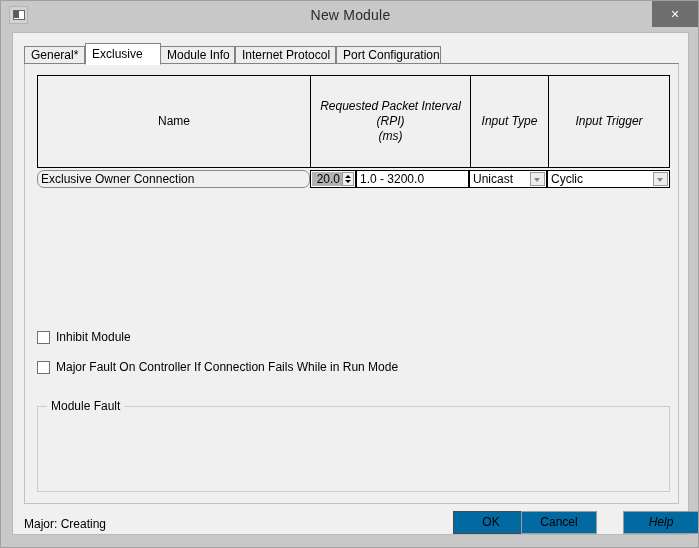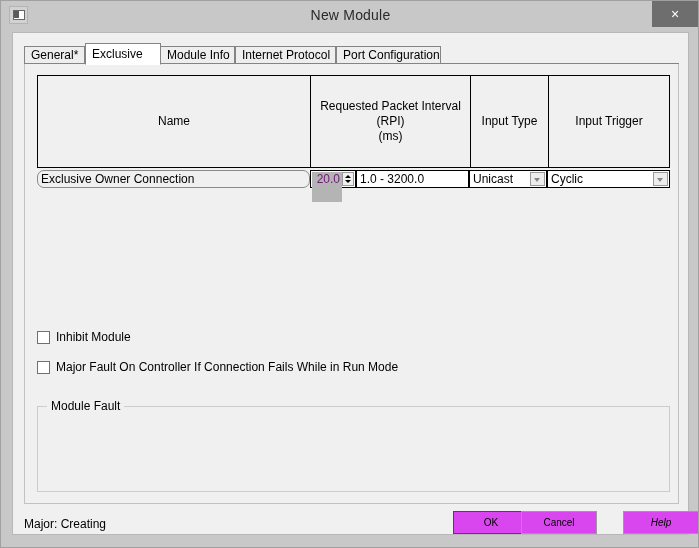--- a/index.html
+++ b/index.html
@@ -158,21 +158,21 @@
     background: #f0f0f0;
     display: flex;
     align-items: center;
     justify-content: center;
     text-align: center;
     font-size: 12px;
     color: #000;
     line-height: 15px;
     cursor: default;
   }
-  .hcell.sep { border-left: 1px solid #000000; }
+  .hcell.sep { border-left: 1px solid #000000; font-style: italic; }
 
   .gridrow {
     position: absolute;
     left: 0; top: 95px;
     width: 633px; height: 19px;
   }
   .cell {
     position: absolute;
     top: 0;
     height: 18px;
@@ -197,23 +197,23 @@
     position: absolute;
     top: 0;
     height: 18px;
     box-sizing: border-box;
     background: #ffffff;
     border: 1px solid #000000;
   }
   .spin-val {
     position: absolute;
     left: 1px; top: 1px;
-    width: 30px; height: 30px;
+    width: 30px; height: 14px;
     background: #b4b4b4;
-    color: #701a75;
+    color: #000000;
     font-size: 12px;
     line-height: 14px;
     text-align: right;
     padding-right: 2px;
     box-sizing: border-box;
   }
   .spin-btns {
     position: absolute;
     right: 1px; top: 1px;
     width: 12px; height: 14px;
@@ -309,23 +309,23 @@
     position: absolute;
     left: 11px; top: 484px;
     font-size: 12px;
     color: #000;
   }
   .btn {
     position: absolute;
     top: 478px;
     width: 76px; height: 23px;
     box-sizing: border-box;
-    background: #d946ef;
+    background: #0369a1;
     border: 1px solid #9b9b9b;
-    font-size: 10px;
+    font-size: 12px;
     line-height: 21px;
     text-align: center;
     color: #000;
     cursor: default;
   }
   .btn.default {
     border: 1px solid #4a4a4a;
   }
 </style>
 </head>

